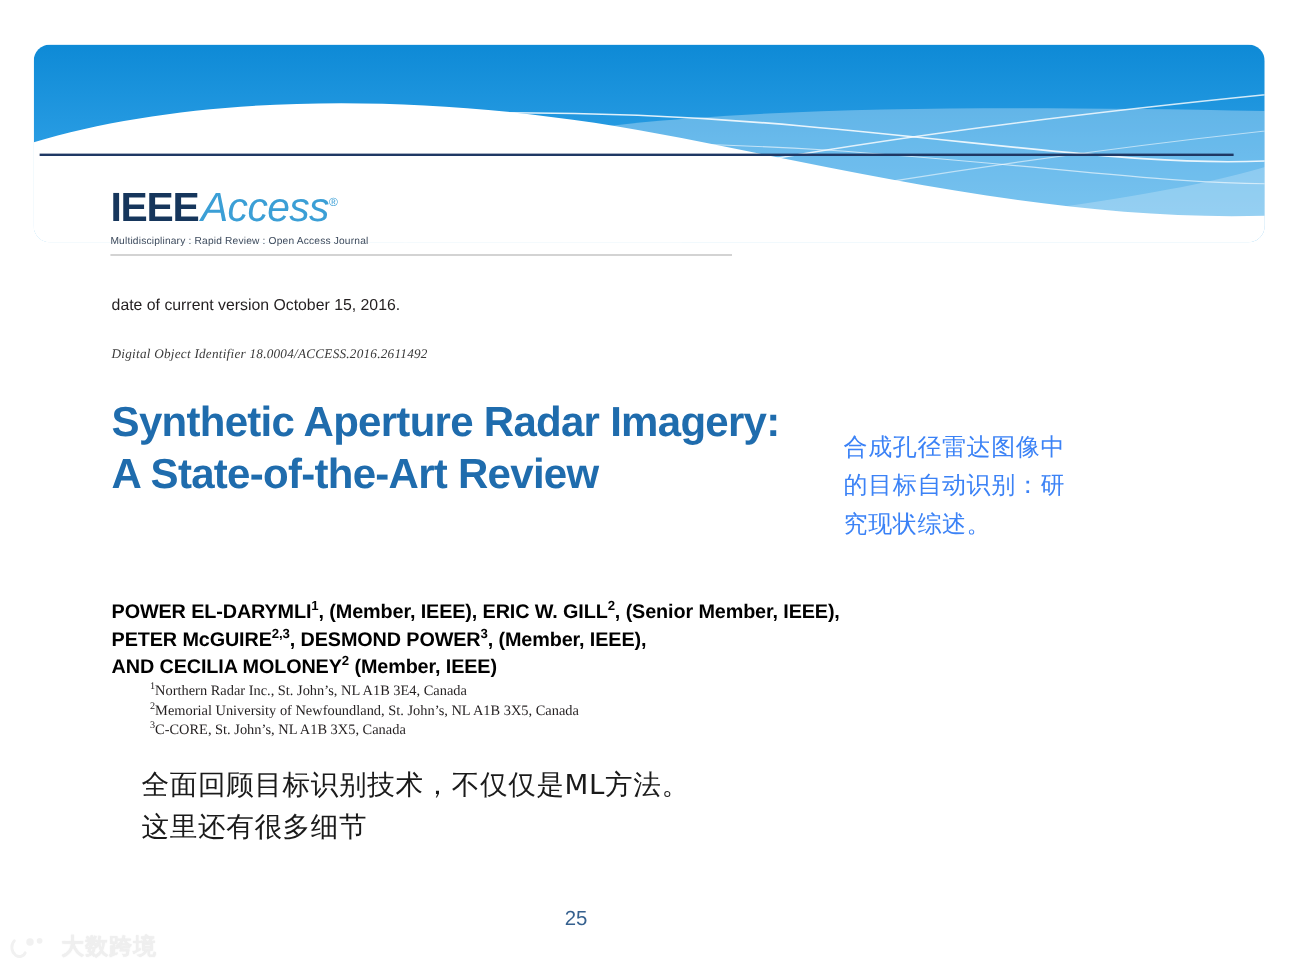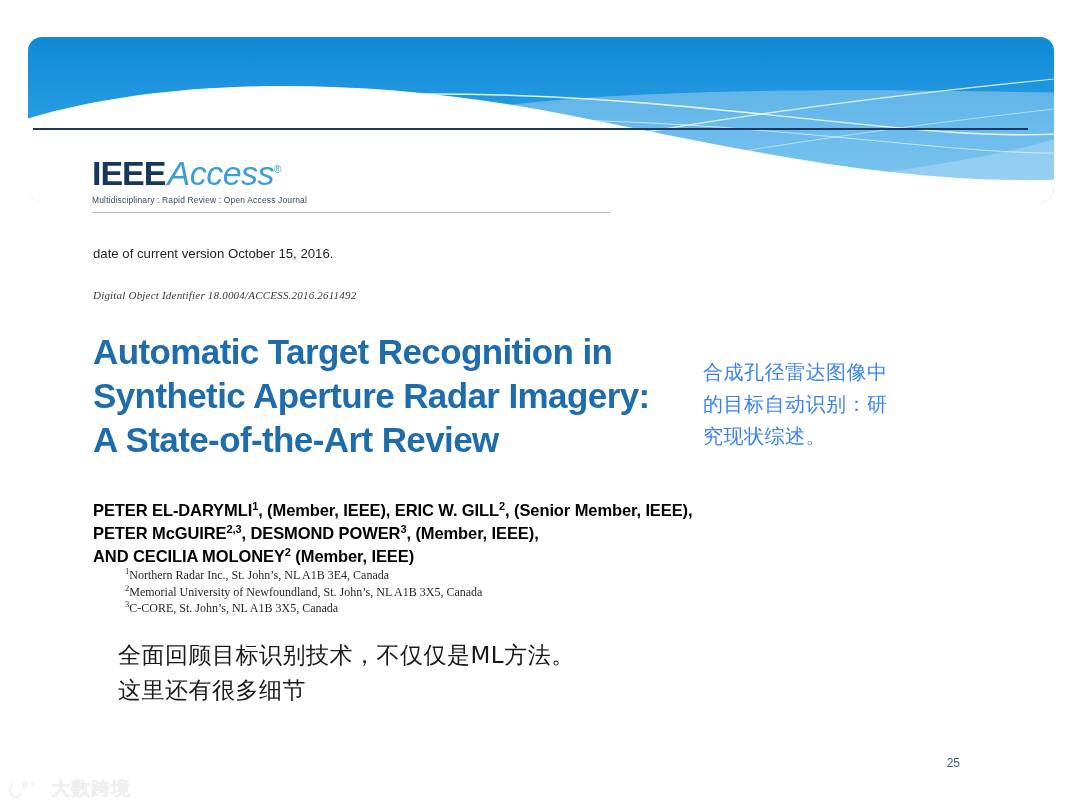--- a/index.html
+++ b/index.html
@@ -198,23 +198,23 @@
     color: #1a1a1a;
     letter-spacing: 0.5px;
   }
 
   
   #page-number {
     position: absolute;
     left: 0;
     top: 752px;
     width: 960px;
-    text-align: right;
-    font-family: "Liberation Sans", sans-serif;
-    font-size: 12px;
+    text-align: center;
+    font-family: "Liberation Sans", sans-serif;
+    font-size: 17px;
     color: #36618f;
   }
 
   
   #watermark {
     position: absolute;
     left: 8px;
     top: 772px;
     display: flex;
     align-items: center;
@@ -279,33 +279,32 @@
     <div id="logo-tagline">Multidisciplinary : Rapid Review : Open Access Journal</div>
   </div>
   <div id="logo-rule"></div>
 
   <div id="pub-dates">
     <div>date of current version October 15, 2016.</div>
   </div>
   <div id="doi-line">Digital Object Identifier 18.0004/ACCESS.2016.2611492</div>
 
   <div id="paper-title">
-    <div>Automatic Target Recognition in</div>
     <div>Synthetic Aperture Radar Imagery:</div>
     <div>A State-of-the-Art Review</div>
   </div>
 
   <div id="annotation-right">
     <div>合成孔径雷达图像中</div>
     <div>的目标自动识别：研</div>
     <div>究现状综述。</div>
   </div>
 
   <div id="authors">
-    <div><span>PETER EL-DARYMLI</span><sup>1</sup><span>, (Member, IEEE), ERIC W. GILL</span><sup>2</sup><span>, (Senior Member, IEEE),</span></div>
+    <div><span>POWER EL-DARYMLI</span><sup>1</sup><span>, (Member, IEEE), ERIC W. GILL</span><sup>2</sup><span>, (Senior Member, IEEE),</span></div>
     <div><span>PETER McGUIRE</span><sup>2,3</sup><span>, DESMOND POWER</span><sup>3</sup><span>, (Member, IEEE),</span></div>
     <div><span>AND CECILIA MOLONEY</span><sup>2</sup><span> (Member, IEEE)</span></div>
   </div>
 
   <div id="affiliations">
     <div><sup>1</sup><span>Northern Radar Inc., St. John’s, NL A1B 3E4, Canada</span></div>
     <div><sup>2</sup><span>Memorial University of Newfoundland, St. John’s, NL A1B 3X5, Canada</span></div>
     <div><sup>3</sup><span>C-CORE, St. John’s, NL A1B 3X5, Canada</span></div>
   </div>
 

